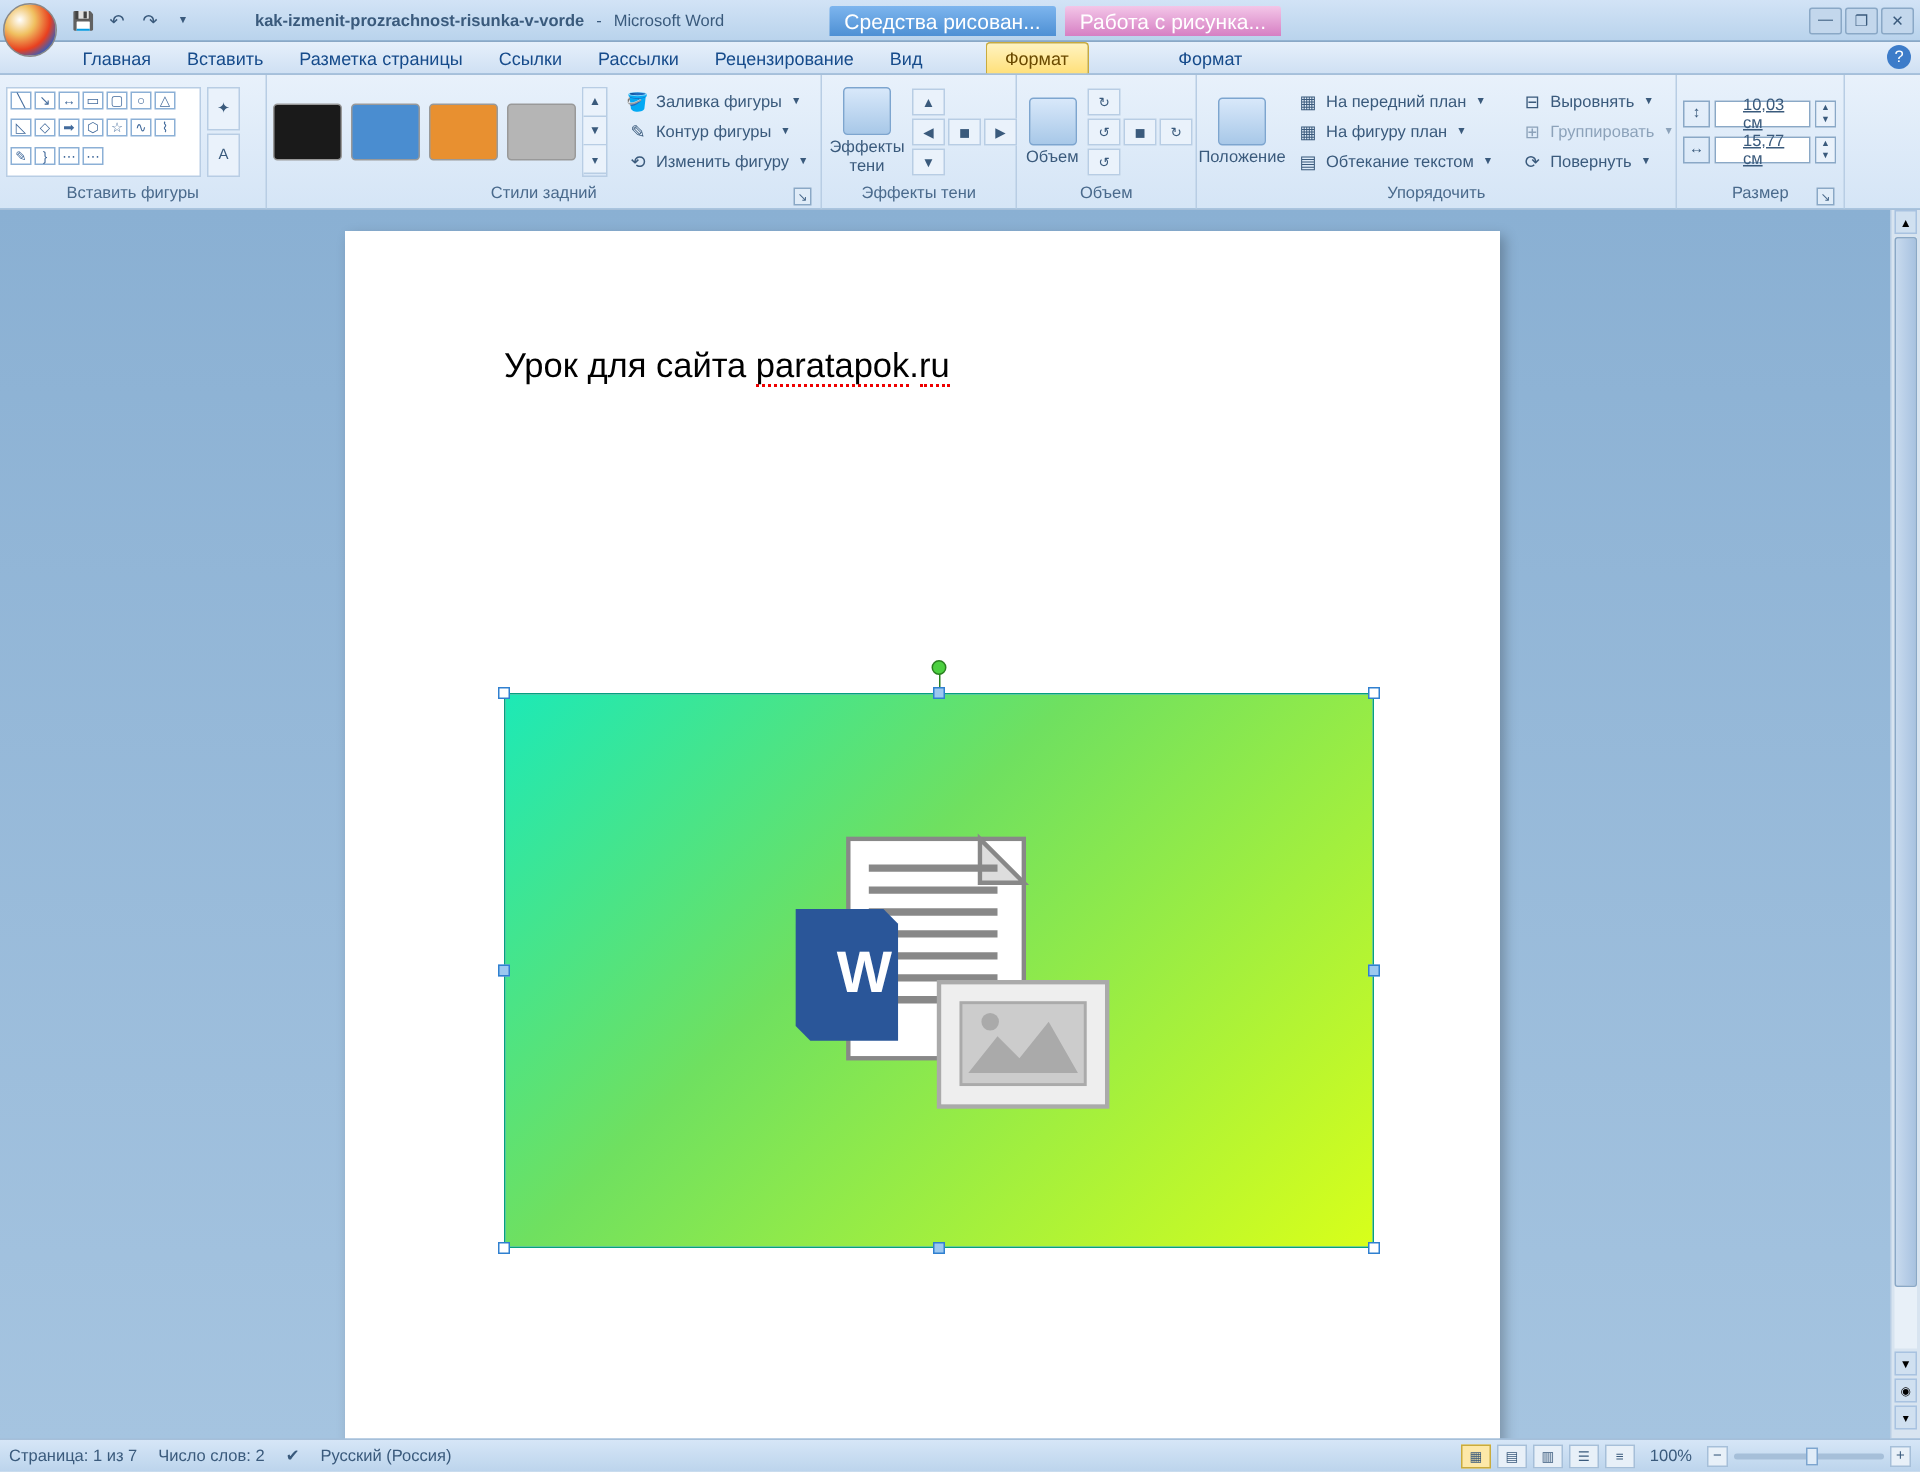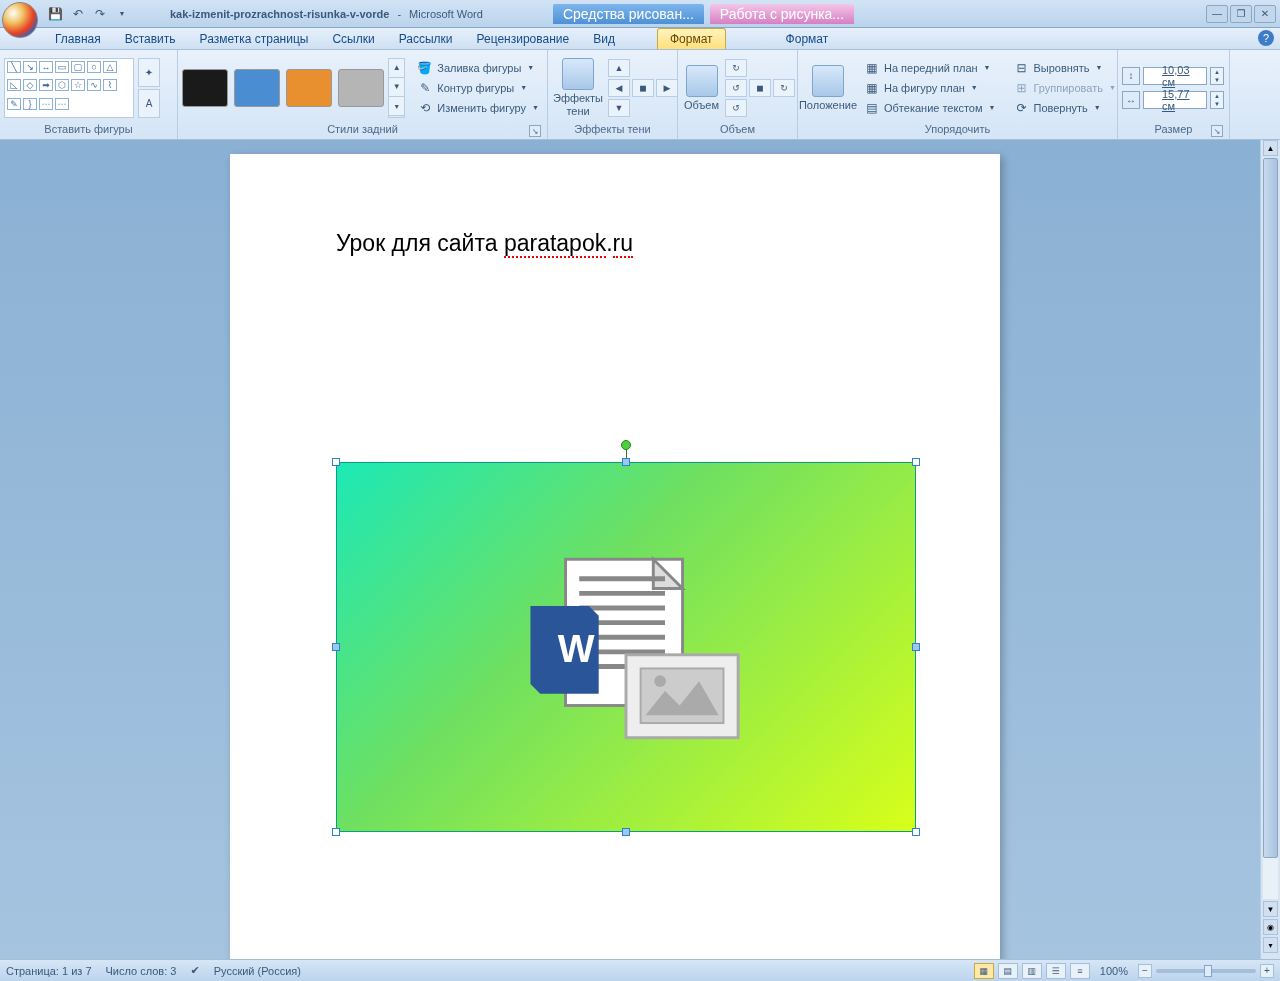--- a/index.html
+++ b/index.html
@@ -369,21 +369,21 @@
   <div class="vtrack">
       <div class="vthumb"></div>
     </div>
   <div class="sbtn" style="bottom:42px;">▼</div>
   <div class="sbtn" style="bottom:24px;">◉</div>
   <div class="sbtn" style="bottom:6px;">▾</div>
 </div>
 
 <div class="statusbar">
   <span>Страница: 1 из 7</span>
-  <span>Число слов: 3</span>
+  <span>Число слов: 2</span>
   <span>✔</span>
   <span>Русский (Россия)</span>
   <div class="right">
     <div class="view-btn active">▦</div>
     <div class="view-btn">▤</div>
     <div class="view-btn">▥</div>
     <div class="view-btn">☰</div>
     <div class="view-btn">≡</div>
     <span style="margin:0 6px;">100%</span>
     <div class="zbtn">−</div>

